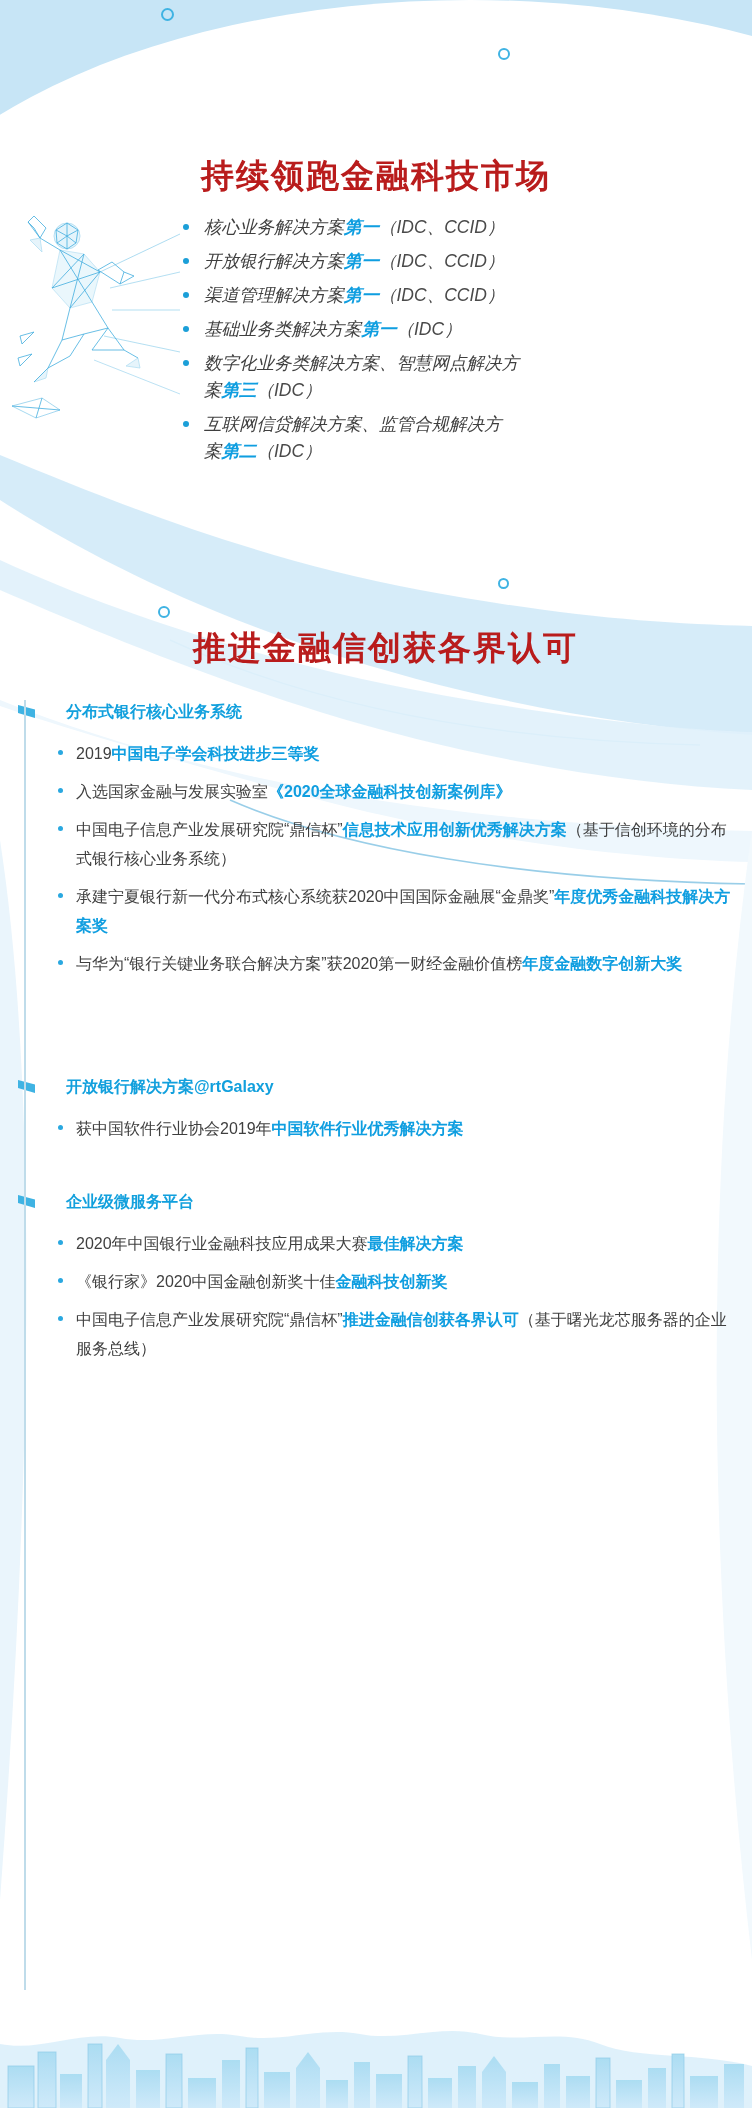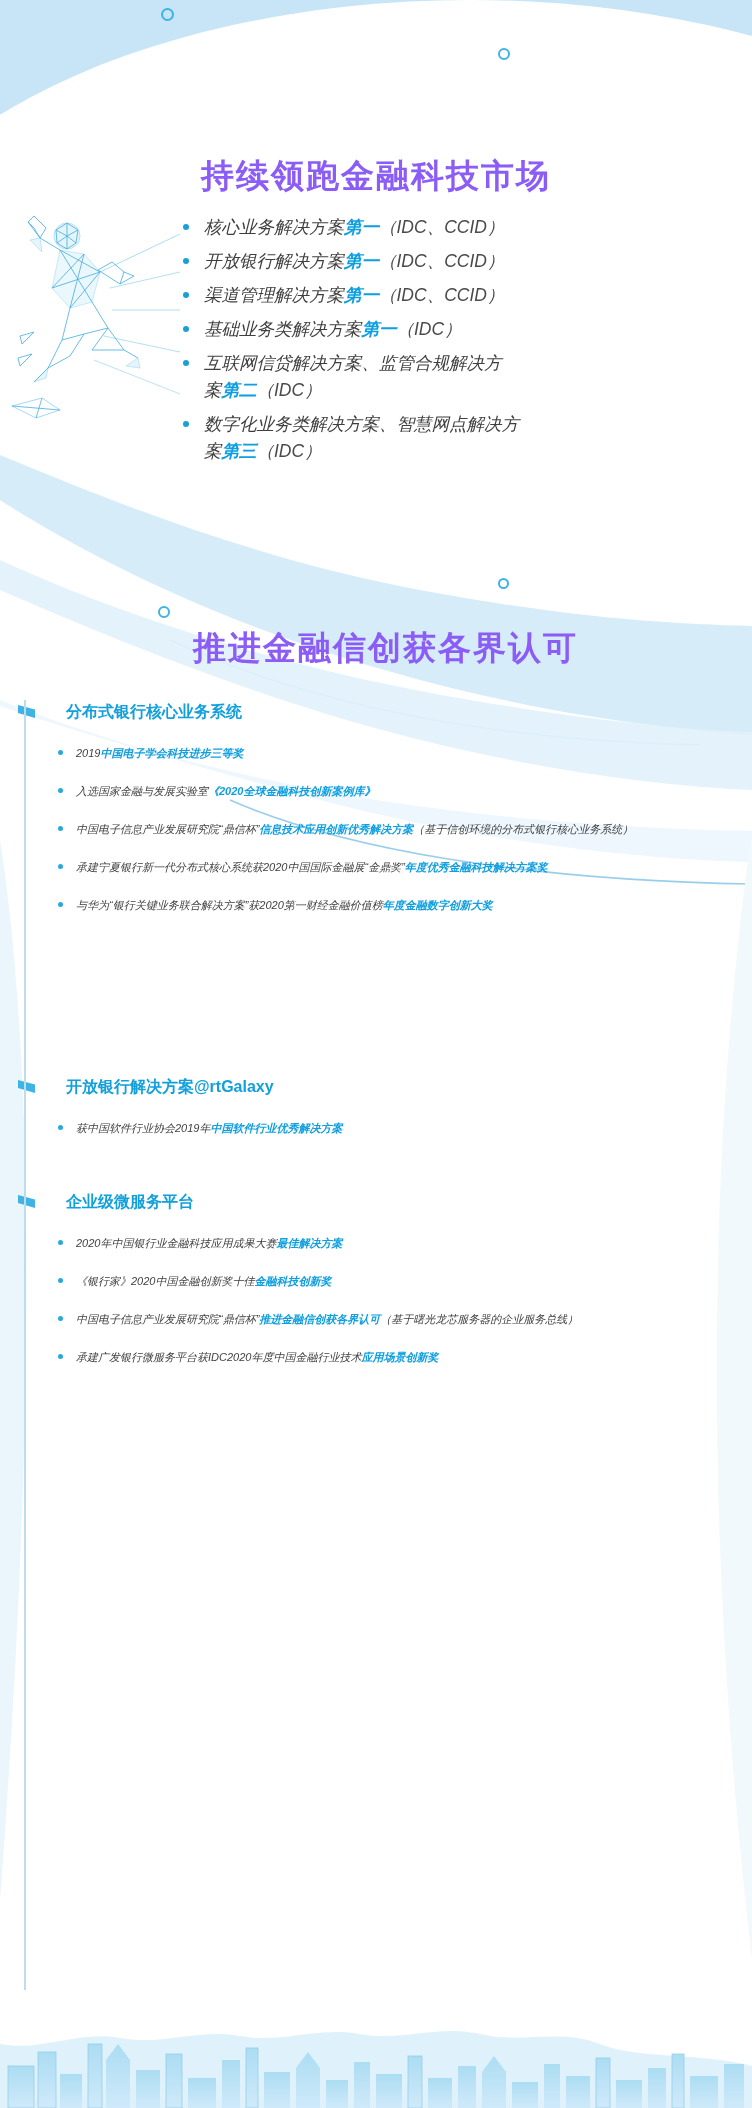--- a/index.html
+++ b/index.html
@@ -11,21 +11,21 @@
   }
 
   
   #bg { position:absolute; inset:0; width:752px; height:2108px; z-index:0; }
 
   .deco-circle{ position:absolute; border-radius:50%; border:2px solid #3fb3e3; background:transparent; z-index:3;}
 
   
   #sec1 { position:absolute; left:0; top:0; width:752px; height:610px; z-index:5; }
   .red-title{
-    color:#8b5cf6; font-weight:bold; letter-spacing:2px;
+    color:#b91c1c; font-weight:bold; letter-spacing:2px;
     text-align:center; font-size:33px; line-height:1.1;
   }
   #sec1 .red-title{ position:absolute; left:0; top:158px; width:752px; }
 
   #runner{ position:absolute; left:12px; top:210px; width:170px; height:220px; }
 
   #sec1-list{ position:absolute; left:178px; top:214px; width:560px;font-style:italic; }
   .b1-item{
     position:relative; padding-left:26px; font-size:17.5px;
     line-height:27px; margin-bottom:7px; color:#3f3f3f;
@@ -51,22 +51,22 @@
     position:relative; font-size:16px; font-weight:bold; color:#12a0dd;
     letter-spacing:0px; padding-left:48px; line-height:34px;
   }
   .grp-head .marker{
     position:absolute; left:0px; top:10px; width:17px; height:13px;
     background:#3fb3e3;
     clip-path:polygon(0 0,100% 35%,100% 100%,0 62%);
   }
   .grp-list{ margin-top:10px; padding-left:38px; }
   .b2-item{
-    position:relative; padding-left:20px; font-size:11px; line-height:29px;
-    margin-bottom:9px; color:#3f3f3f;font-style:italic;
+    position:relative; padding-left:20px; font-size:16px; line-height:29px;
+    margin-bottom:9px; color:#3f3f3f;
   }
   .b2-item .dot{
     position:absolute; left:2px; top:11px; width:5px; height:5px;
     border-radius:50%; background:#2aa8e0;
   }
   .hl2{ color:#0f9ee0; font-weight:bold; }
 
   
   #skyline{ position:absolute; left:0; bottom:0; width:752px; height:160px; z-index:2; }
 </style>
@@ -159,25 +159,25 @@
     </div>
     <div class="b1-item">
       <span class="dot"></span><span>开放银行解决方案</span><span class="hl">第一</span><span class="paren">（IDC、CCID）</span>
     </div>
     <div class="b1-item">
       <span class="dot"></span><span>渠道管理解决方案</span><span class="hl">第一</span><span class="paren">（IDC、CCID）</span>
     </div>
     <div class="b1-item">
       <span class="dot"></span><span>基础业务类解决方案</span><span class="hl">第一</span><span class="paren">（IDC）</span>
     </div>
+    <div class="b1-item" style="max-width:342px;">
+      <span class="dot"></span><span>数字化业务类解决方案、智慧网点解决方案</span><span class="hl">第三</span><span class="paren">（IDC）</span>
+    </div>
     <div class="b1-item" style="max-width:330px;">
       <span class="dot"></span><span>互联网信贷解决方案、监管合规解决方案</span><span class="hl">第二</span><span class="paren">（IDC）</span>
-    </div>
-    <div class="b1-item" style="max-width:342px;">
-      <span class="dot"></span><span>数字化业务类解决方案、智慧网点解决方案</span><span class="hl">第三</span><span class="paren">（IDC）</span>
     </div>
   </div>
 </section>
 
 <section id="sec2">
 
   <h1 class="red-title">推进金融信创获各界认可</h1>
 
   <div id="axis"></div>
 
@@ -224,23 +224,20 @@
     </div>
     <div class="grp-list">
       <div class="b2-item">
         <span class="dot"></span><span>2020年中国银行业金融科技应用成果大赛</span><span class="hl2">最佳解决方案</span><span></span>
       </div>
       <div class="b2-item">
         <span class="dot"></span><span>《银行家》2020中国金融创新奖十佳</span><span class="hl2">金融科技创新奖</span><span></span>
       </div>
       <div class="b2-item">
         <span class="dot"></span><span>中国电子信息产业发展研究院“鼎信杯”</span><span class="hl2">推进金融信创获各界认可</span><span>（基于曙光龙芯服务器的企业服务总线）</span>
-      </div>
-      <div class="b2-item">
-        <span class="dot"></span><span>承建广发银行微服务平台获IDC2020年度中国金融行业技术</span><span class="hl2">应用场景创新奖</span><span></span>
       </div>
     </div>
   </div>
 </section>
 
 <svg id="skyline" viewBox="0 0 752 160" preserveAspectRatio="none">
   <defs>
     <linearGradient id="sg" x1="0" y1="0" x2="0" y2="1">
       <stop offset="0%" stop-color="#a9dcf2"></stop>
       <stop offset="100%" stop-color="#cfeafa"></stop>

